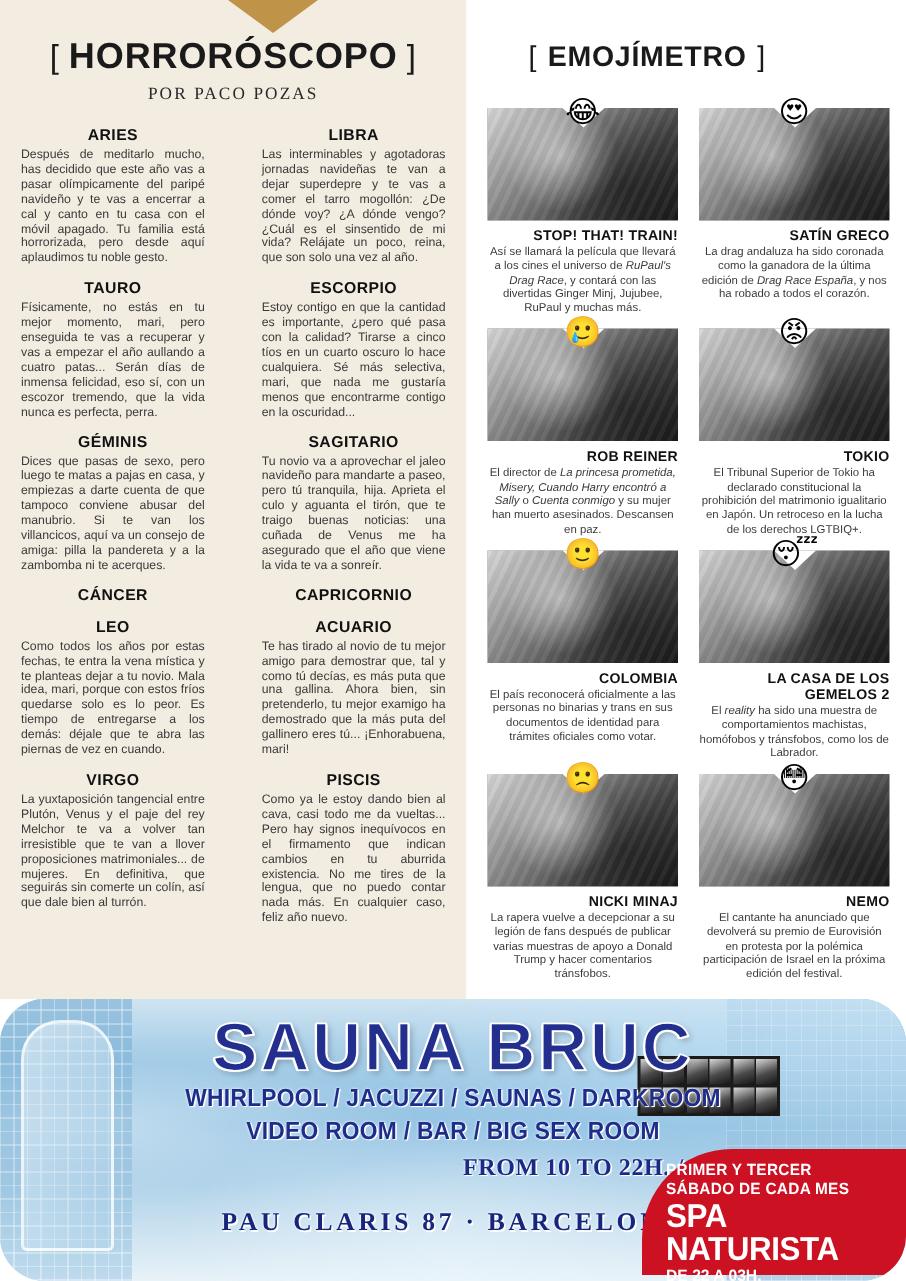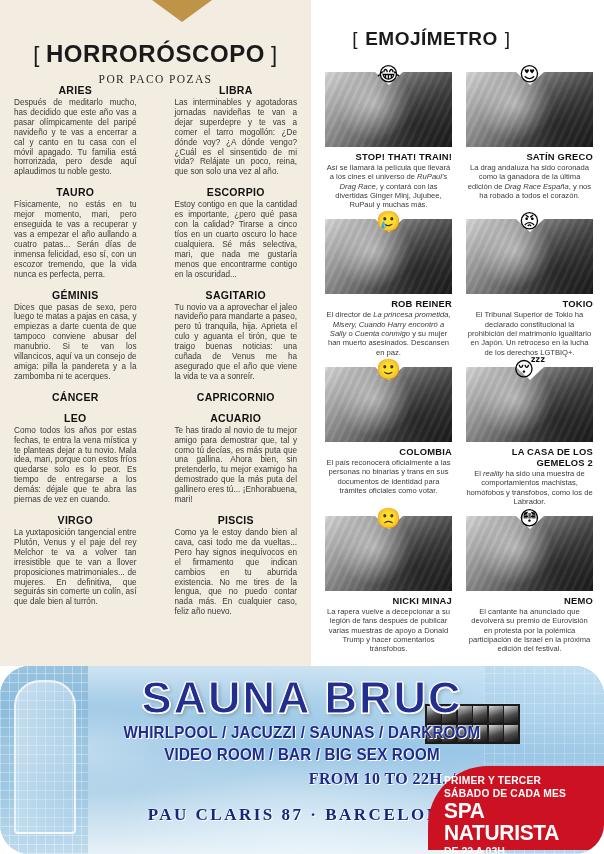--- a/index.html
+++ b/index.html
@@ -15,21 +15,21 @@
   .cream-panel{
     position:absolute;left:0;top:0;width:311px;height:666px;
     background:#f2ece1;
   }
   .gold-tri{
     position:absolute;left:152px;top:0;width:0;height:0;
     border-left:30px solid transparent;border-right:30px solid transparent;
     border-top:22px solid #bf9448;
   }
   .horo-head{
-    position:absolute;left:0;top:40px;width:311px;text-align:center;
+    position:absolute;left:0;top:24px;width:311px;text-align:center;
   }
   .horo-title{
     font-size:24px;font-weight:bold;letter-spacing:.6px;color:#1a1a1a;
     font-family:"Liberation Sans", sans-serif;
   }
   .horo-title .brk{font-weight:normal;font-size:22px;color:#1a1a1a;padding:0 6px;}
   .horo-sub{
     margin-top:5px;font-family:"Liberation Serif", serif;
     font-size:11.5px;letter-spacing:1.4px;color:#2a2a2a;
   }

